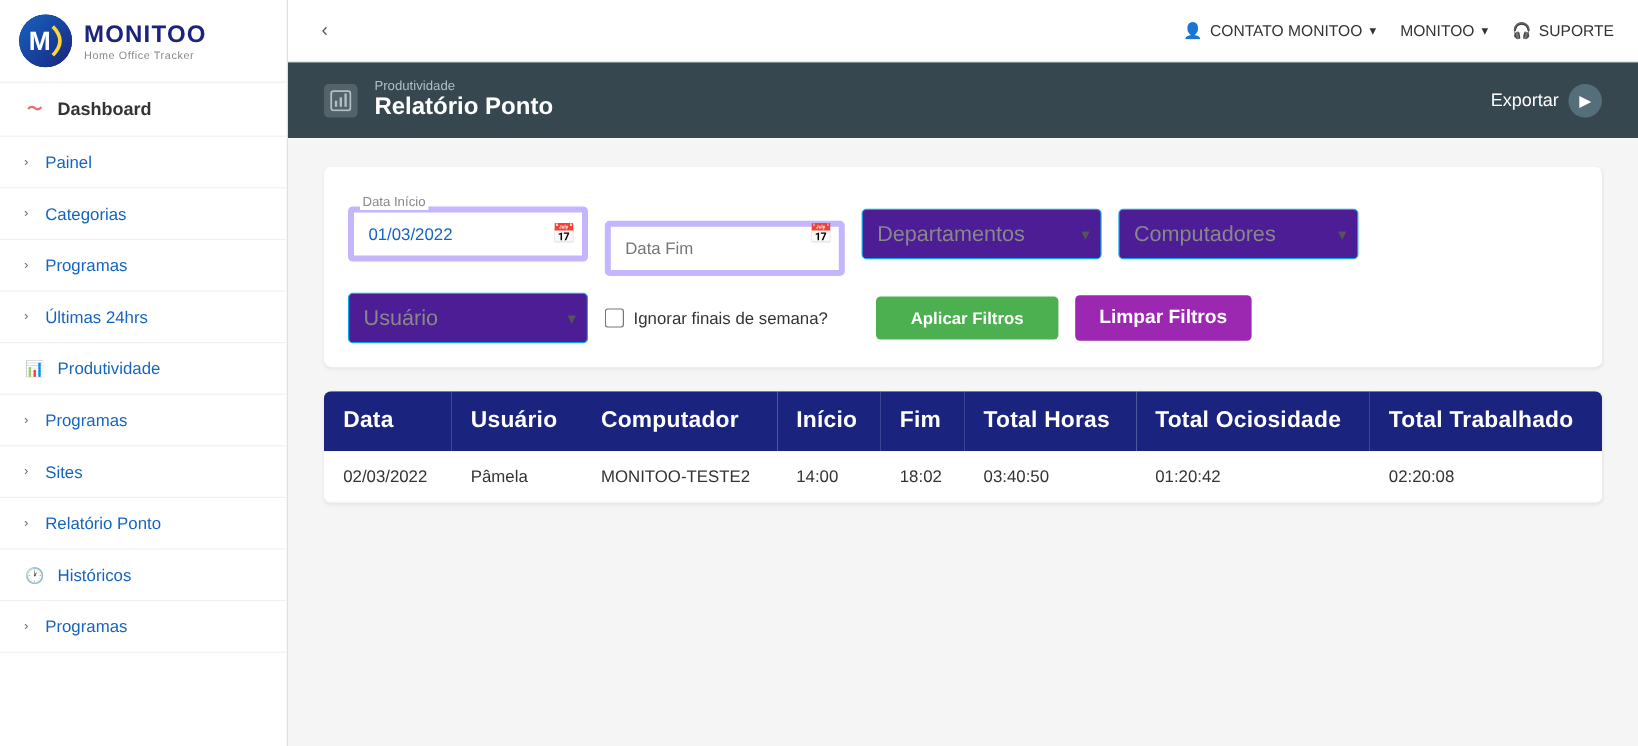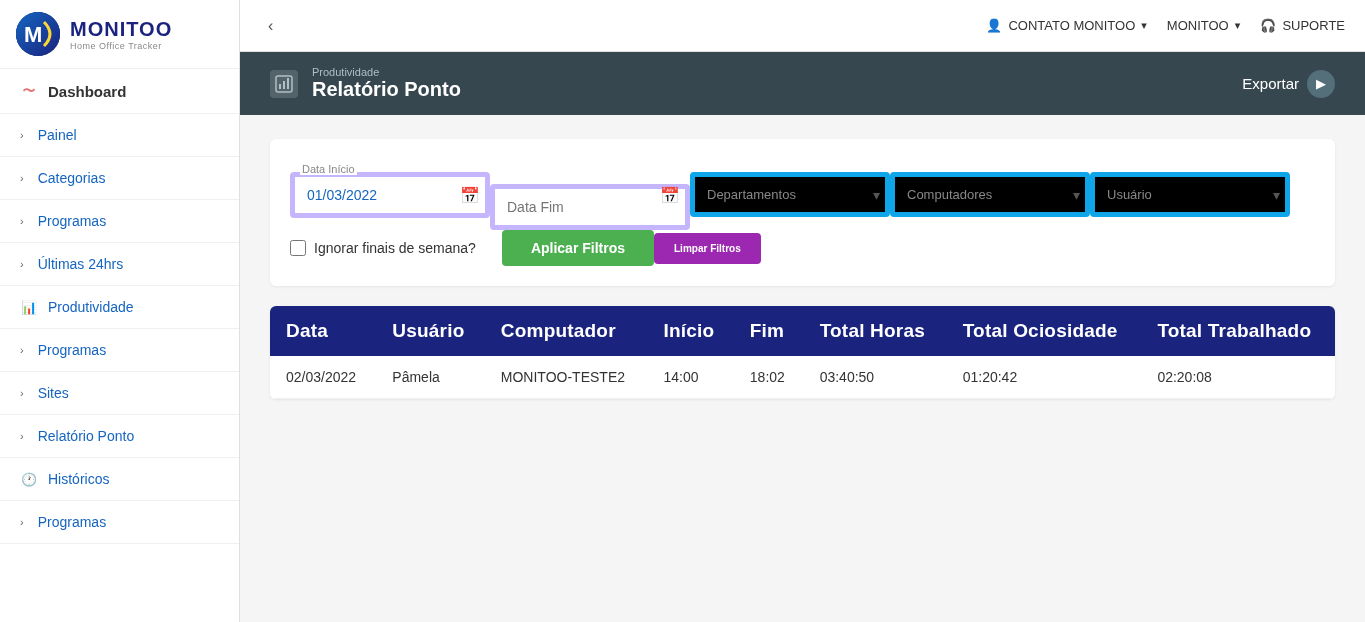--- a/index.html
+++ b/index.html
@@ -131,20 +131,21 @@
     }
 
     
     .filter-card {
       background: #fff;
       border-radius: 6px;
       padding: 20px 20px;
       margin-bottom: 20px;
       display: flex;
       flex-wrap: wrap;
+      gap: 14px;
       align-items: center;
       box-shadow: 0 1px 3px rgba(0,0,0,0.07);
     }
     .filter-field {
       position: relative;
       display: flex;
       flex-direction: column;
     }
     .filter-field label {
       position: absolute;
@@ -170,26 +171,26 @@
     .filter-icon {
       position: absolute;
       right: 10px;
       top: 50%;
       transform: translateY(-50%);
       color: #555;
       font-size: 16px;
       pointer-events: none;
     }
     .filter-select {
-      border: 5px solid #0ea5e9;
+      border: 1px solid #0ea5e9;
       border-radius: 4px;
       padding: 10px 36px 10px 12px;
-      font-size: 13px;
+      font-size: 18px;
       color: #888;
-      background: #000000;
+      background: #4c1d95;
       width: 200px;
       appearance: none;
       outline: none;
       cursor: pointer;
     }
     .select-wrapper {
       position: relative;
     }
     .select-arrow {
       position: absolute;
@@ -221,21 +222,21 @@
       font-weight: 600;
       cursor: pointer;
       margin-left: 26px;
     }
     .btn-clear {
       background: #9c27b0;
       color: #fff;
       border: none;
       border-radius: 4px;
       padding: 10px 20px;
-      font-size: 10px;
+      font-size: 16px;
       font-weight: 600;
       cursor: pointer;
     }
 
     
     .table-card {
       background: #fff;
       border-radius: 6px;
       overflow: hidden;
       box-shadow: 0 1px 3px rgba(0,0,0,0.07);

